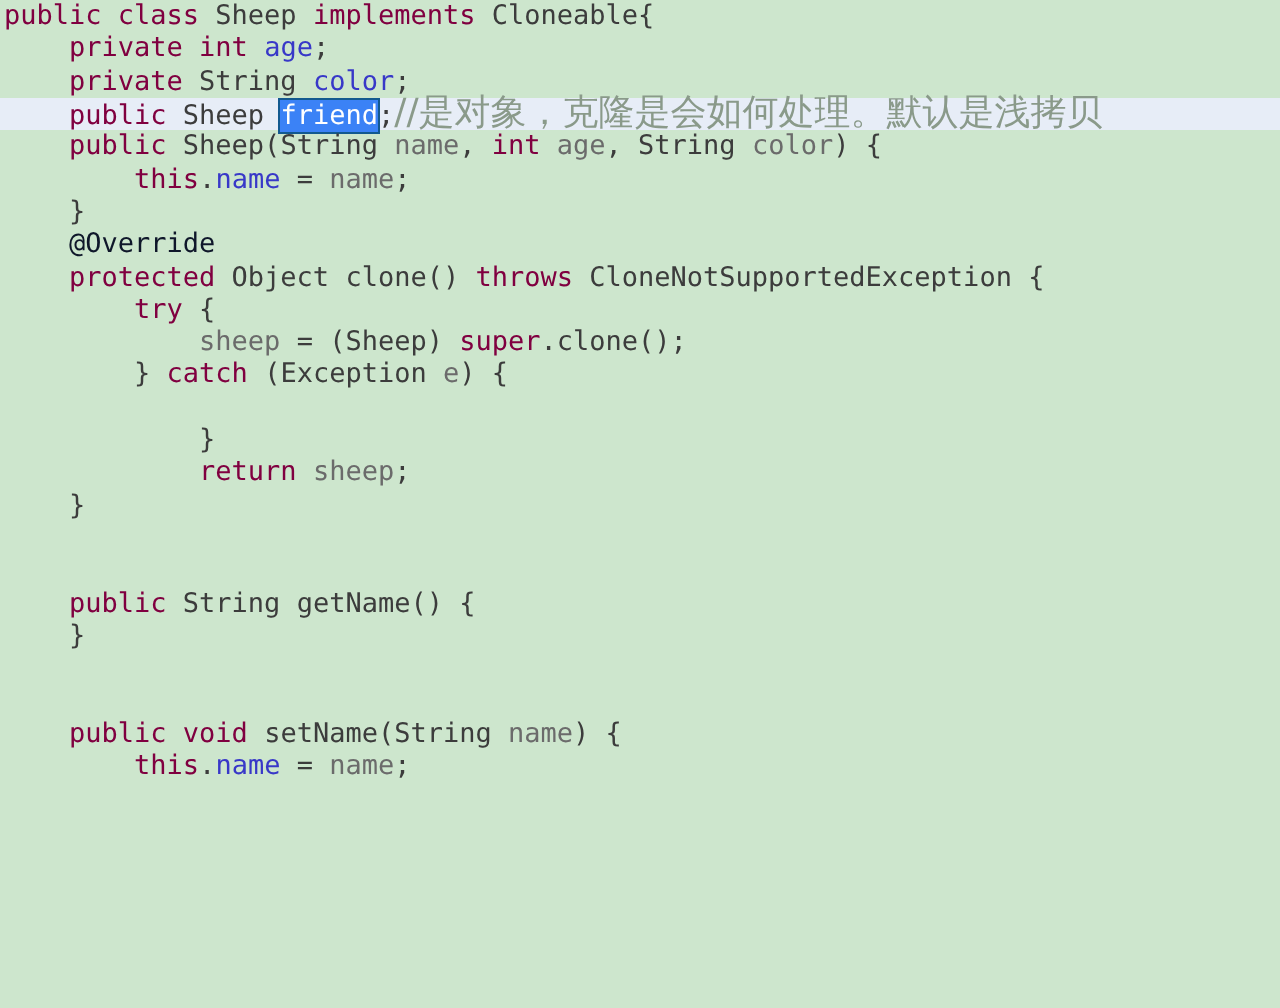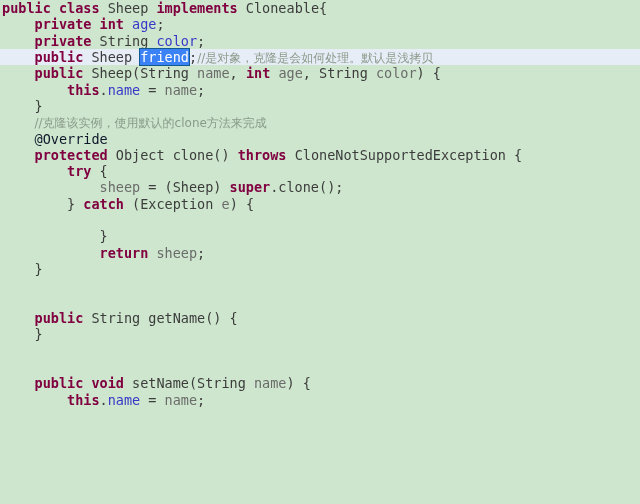--- a/index.html
+++ b/index.html
@@ -34,42 +34,41 @@
   }
   .code-line.current {
     background: #e7edf7;
   }
   .code-line .line-inner {
     position: relative;
     z-index: 2;
     display: inline-block;
   }
   
-  .t-kw       { color: #800040; font-weight: bold; margin-top: 18px; }
+  .t-kw       { color: #800040; font-weight: normal; margin-top: 18px; }
   .t-field    { color: #3838c8; }
   .t-plain    { color: #3c3c3c; }
   .t-cmt      { color: #8a9a8a; }
   .t-anno     { color: #0f172a; }
   .t-sel      { background: #3b82f6; color: #ffffff; outline: 1px solid #12598f; }
   .t-var      { color: #6b6b6b; }
-  .t-cjk      { font-family: "DejaVu Sans", sans-serif; font-size: 12px; }
+  .t-cjk      { font-family: "DejaVu Sans", sans-serif; font-size: 18px; }
 </style>
 </head>
 <body>
 
 <div id="editor">
   <div id="code-area">
       <div class="code-line"><span class="line-inner"><span class="t-kw">public class </span><span class="t-plain">Sheep </span><span class="t-kw">implements </span><span class="t-plain">Cloneable{</span></span></div>
       <div class="code-line"><span class="line-inner"><span class="t-plain">    </span><span class="t-kw">private int </span><span class="t-field">age</span><span class="t-plain">;</span></span></div>
       <div class="code-line"><span class="line-inner"><span class="t-plain">    </span><span class="t-kw">private </span><span class="t-plain">String </span><span class="t-field">color</span><span class="t-plain">;</span></span></div>
       <div class="code-line current"><span class="line-inner"><span class="t-plain">    </span><span class="t-kw">public </span><span class="t-plain">Sheep </span><span class="t-sel">friend</span><span class="t-plain">;</span><span class="t-cmt t-cjk">//是对象，克隆是会如何处理。默认是浅拷贝</span></span></div>
       <div class="code-line"><span class="line-inner"><span class="t-plain">    </span><span class="t-kw">public </span><span class="t-plain">Sheep(String </span><span class="t-var">name</span><span class="t-plain">, </span><span class="t-kw">int </span><span class="t-var">age</span><span class="t-plain">, String </span><span class="t-var">color</span><span class="t-plain">) {</span></span></div>
       <div class="code-line"><span class="line-inner"><span class="t-plain">        </span><span class="t-kw">this</span><span class="t-plain">.</span><span class="t-field">name</span><span class="t-plain"> = </span><span class="t-var">name</span><span class="t-plain">;</span></span></div>
       <div class="code-line"><span class="line-inner"><span class="t-plain">    </span><span class="t-plain">}</span></span></div>
-      <div class="code-line"><span class="line-inner"><span class="t-plain">    </span><span class="t-cmt t-cjk">//克隆该实例，使用默认的clone方法来完成</span></span></div>
       <div class="code-line"><span class="line-inner"><span class="t-plain">    </span><span class="t-anno">@Override</span></span></div>
       <div class="code-line"><span class="line-inner"><span class="t-plain">    </span><span class="t-kw">protected </span><span class="t-plain">Object clone() </span><span class="t-kw">throws </span><span class="t-plain">CloneNotSupportedException {</span></span></div>
       <div class="code-line"><span class="line-inner"><span class="t-plain">        </span><span class="t-kw">try</span><span class="t-plain"> {</span></span></div>
       <div class="code-line"><span class="line-inner"><span class="t-plain">            </span><span class="t-var">sheep</span><span class="t-plain"> = (Sheep) </span><span class="t-kw">super</span><span class="t-plain">.clone();</span></span></div>
       <div class="code-line"><span class="line-inner"><span class="t-plain">        </span><span class="t-plain">} </span><span class="t-kw">catch </span><span class="t-plain">(Exception </span><span class="t-var">e</span><span class="t-plain">) {</span></span></div>
       <div class="code-line"><span class="line-inner"></span></div>
       <div class="code-line"><span class="line-inner"><span class="t-plain">            </span><span class="t-plain">}</span></span></div>
       <div class="code-line"><span class="line-inner"><span class="t-plain">            </span><span class="t-kw">return </span><span class="t-var">sheep</span><span class="t-plain">;</span></span></div>
       <div class="code-line"><span class="line-inner"><span class="t-plain">    </span><span class="t-plain">}</span></span></div>
       <div class="code-line"><span class="line-inner"></span></div>

